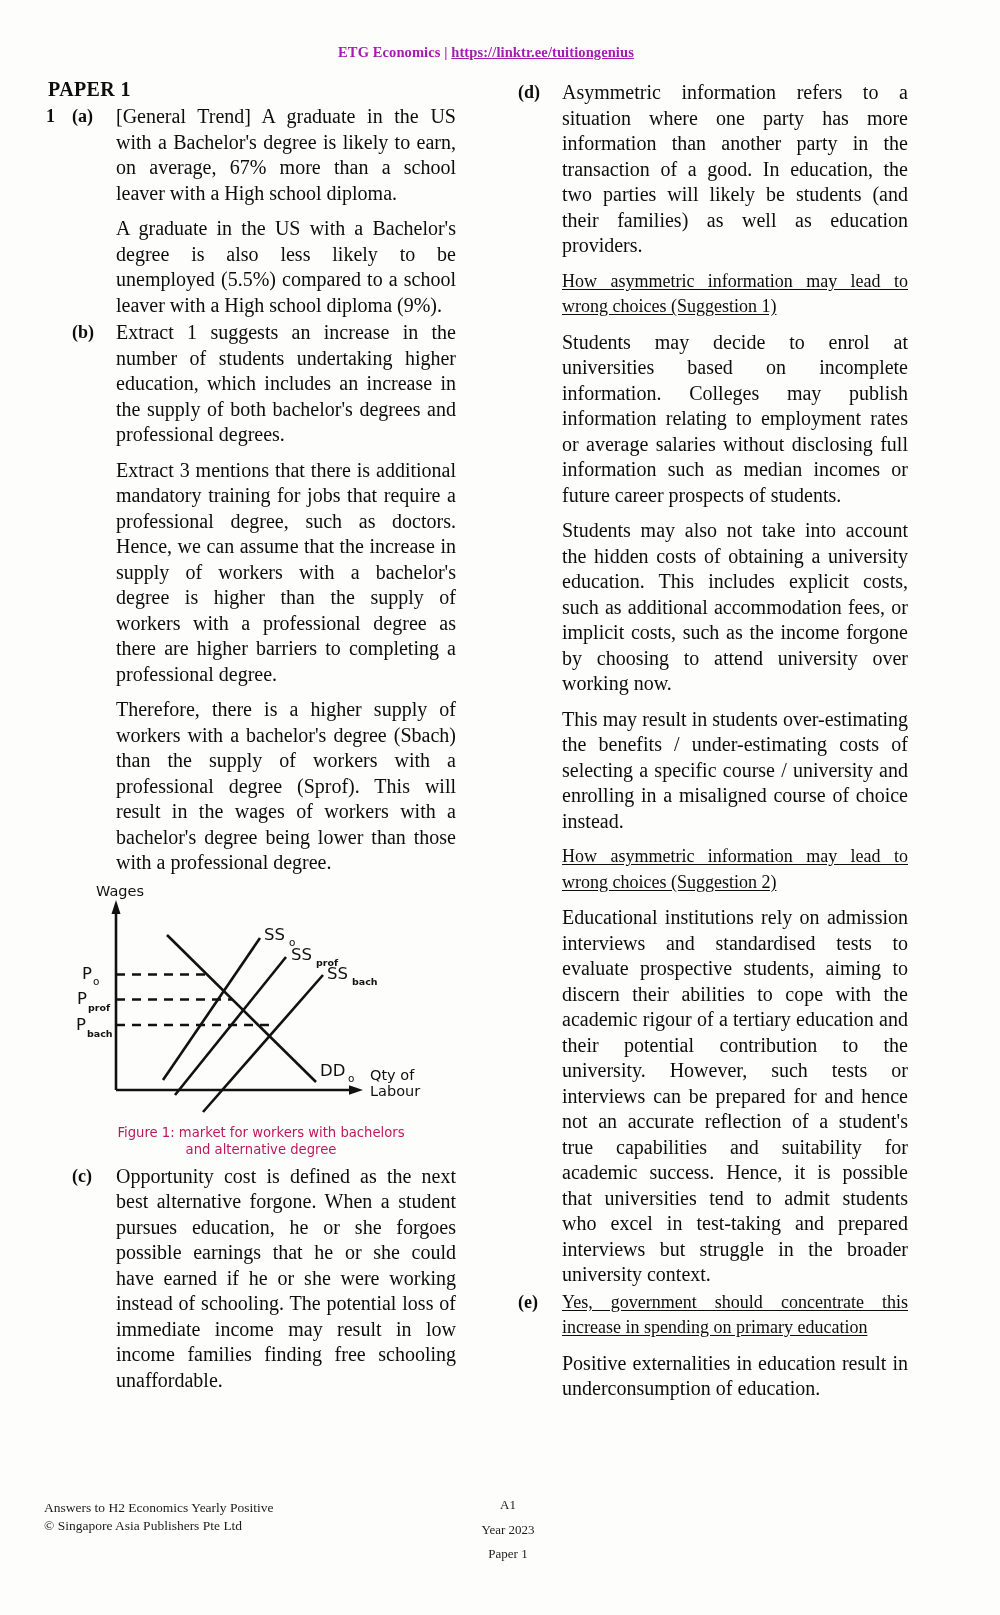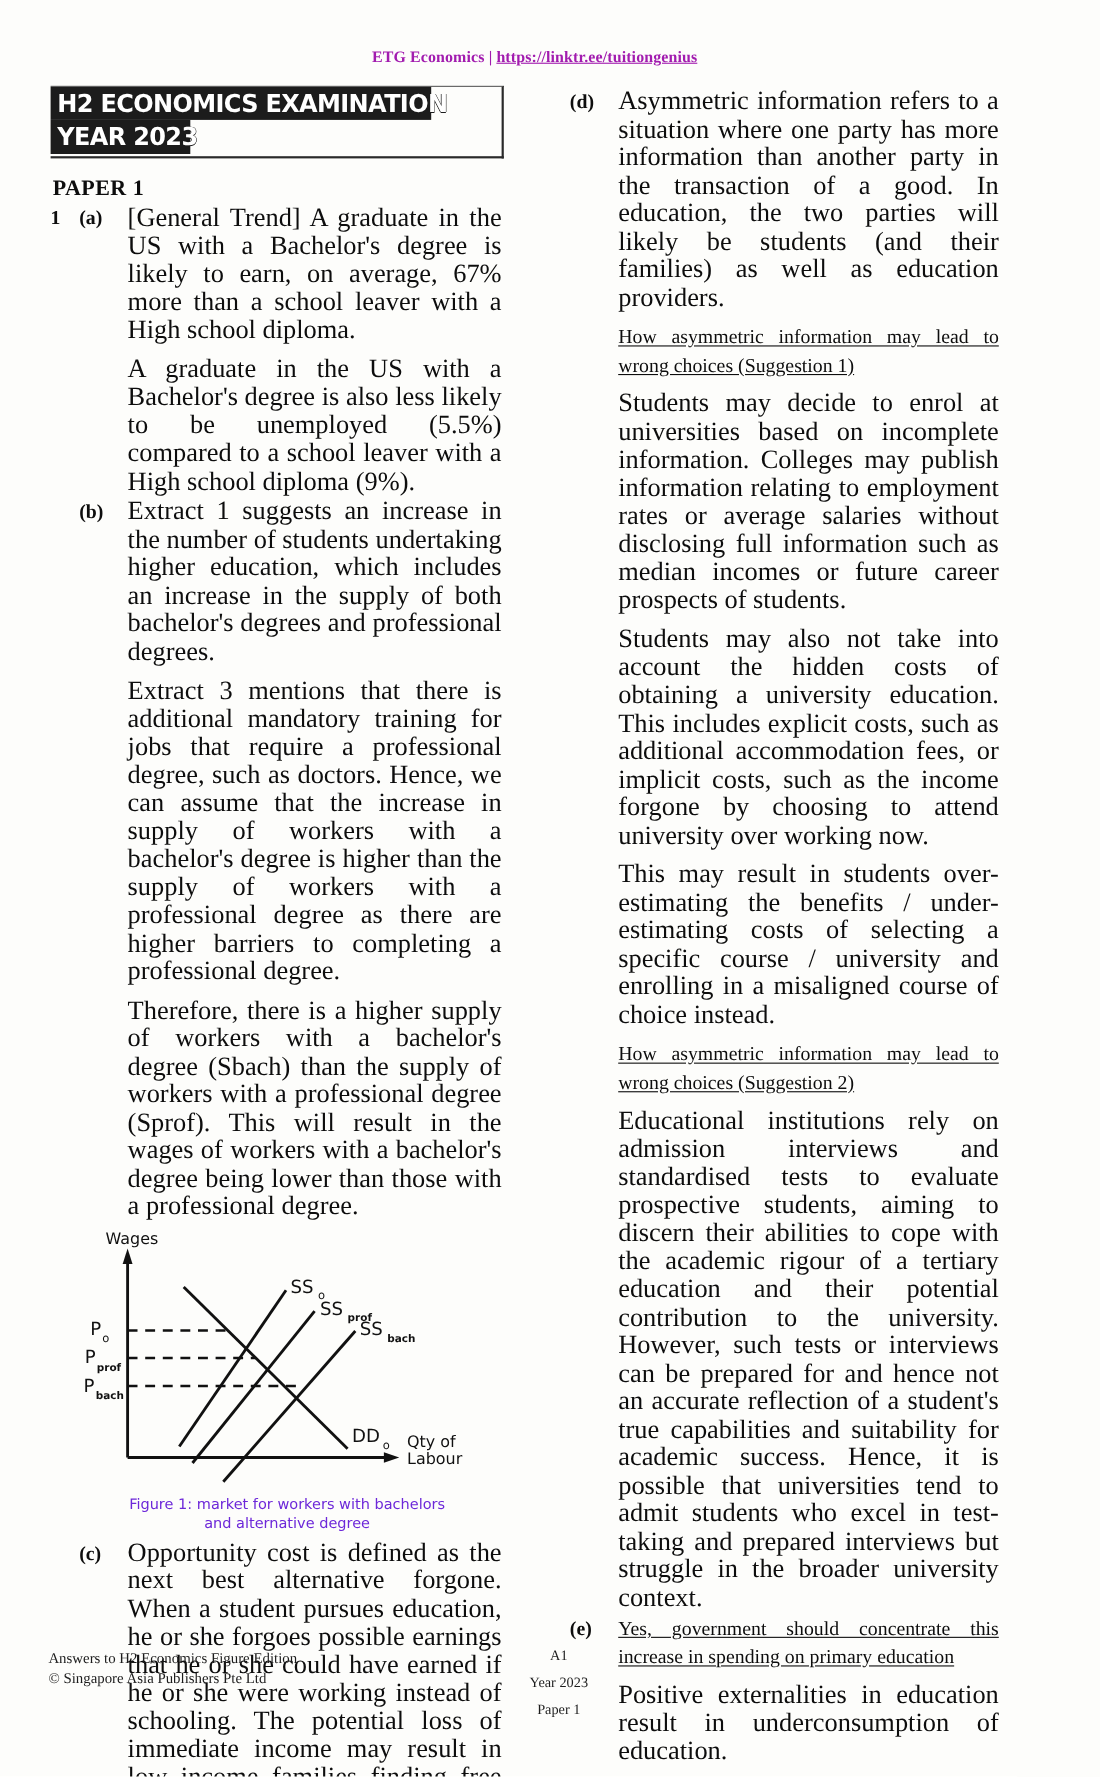--- a/index.html
+++ b/index.html
@@ -126,21 +126,21 @@
     font-weight: bold;
     font-family: "Liberation Serif", serif;
     line-height: 25.5px;
   }
   .qbody {
     flex: 1 1 auto;
   }
 
   p.para {
     margin: 0 0 10px 0;
-    font-size: 24px;
+    font-size: 20px;
     line-height: 25.5px;
     text-align: justify;
     text-justify: inter-word;
     font-family: "Liberation Serif", serif;
     hyphens: none;
   }
   p.para:last-child { margin-bottom: 0; }
 
   p.subhead {
     margin: 0 0 10px 0;
@@ -156,21 +156,21 @@
   .figure-wrap {
     margin: 4px 0 6px 24px;
     width: 382px;
   }
   .fig-caption {
     font-family: "DejaVu Sans", sans-serif;
     font-size: 13.2px;
     line-height: 17px;
     text-align: center;
     margin: 2px 0 0 0;
-    color: #6d28d9;
+    color: #be185d;
   }
 
   
   .footer {
     position: absolute;
     left: 44px;
     right: 28px;
     bottom: 36px;
     height: 86px;
   }
@@ -203,26 +203,20 @@
   <div class="running-head">
     <span>ETG Economics</span>
     <span>|</span>
     <span class="rh-url">https://linktr.ee/tuitiongenius</span>
   </div>
 
   <div class="columns">
 
     <div class="col col-left">
 
-      <div class="banner">
-        <div class="banner-bar-1"></div>
-        <div class="banner-bar-2"></div>
-        <div class="banner-text">H2 ECONOMICS EXAMINATION
-YEAR 2023</div>
-      </div>
 
       <div class="paper-title">PAPER 1</div>
 
       <div class="qrow">
         <div class="qnum">1</div>
         <div class="qlabel">(a)</div>
         <div class="qbody">
           <p class="para">[General Trend] A graduate in the US with a Bachelor's degree is likely to earn, on average, 67% more than a school leaver with a High school diploma.</p>
           <p class="para">A graduate in the US with a Bachelor's degree is also less likely to be unemployed (5.5%) compared to a school leaver with a High school diploma (9%).</p>
         </div>
@@ -332,21 +326,21 @@
           <p class="subhead">Yes, government should concentrate this increase in spending on primary education</p>
           <p class="para">Positive externalities in education result in underconsumption of education.</p>
         </div>
       </div>
 
     </div>
   </div>
 
   <div class="footer">
     <div class="footer-left">
-      <div>Answers to H2 Economics Figure Edition</div>
+      <div>Answers to H2 Economics Yearly Positive</div>
       <div>© Singapore Asia Publishers Pte Ltd</div>
     </div>
     <div class="footer-center">
       <div>A1</div>
       <div>Year 2023</div>
       <div>Paper 1</div>
     </div>
   </div>
 
 </div>

